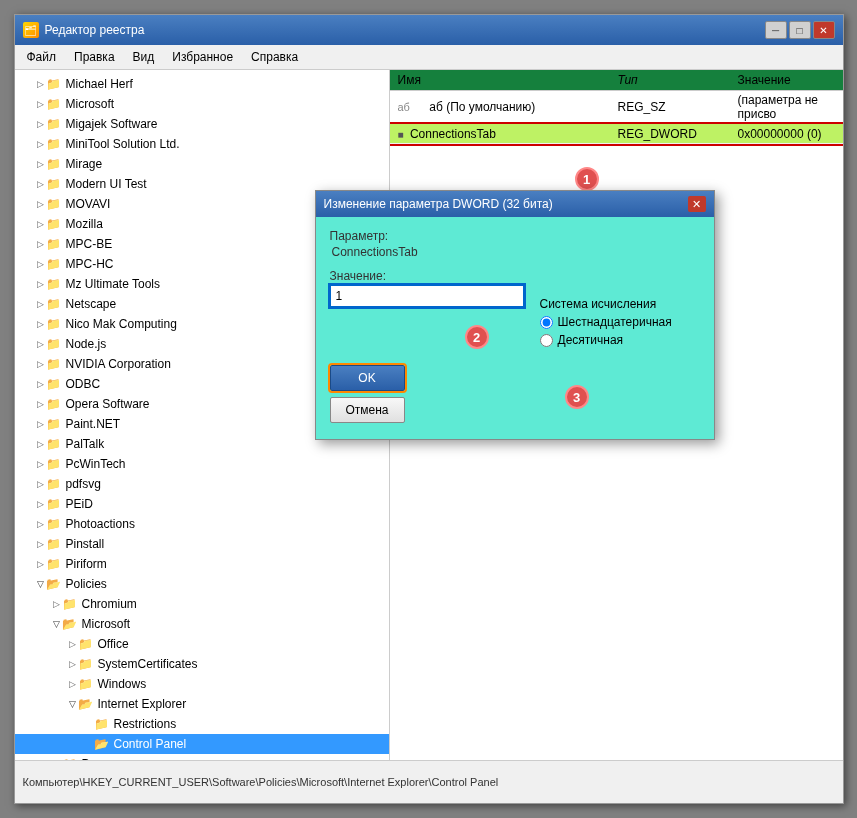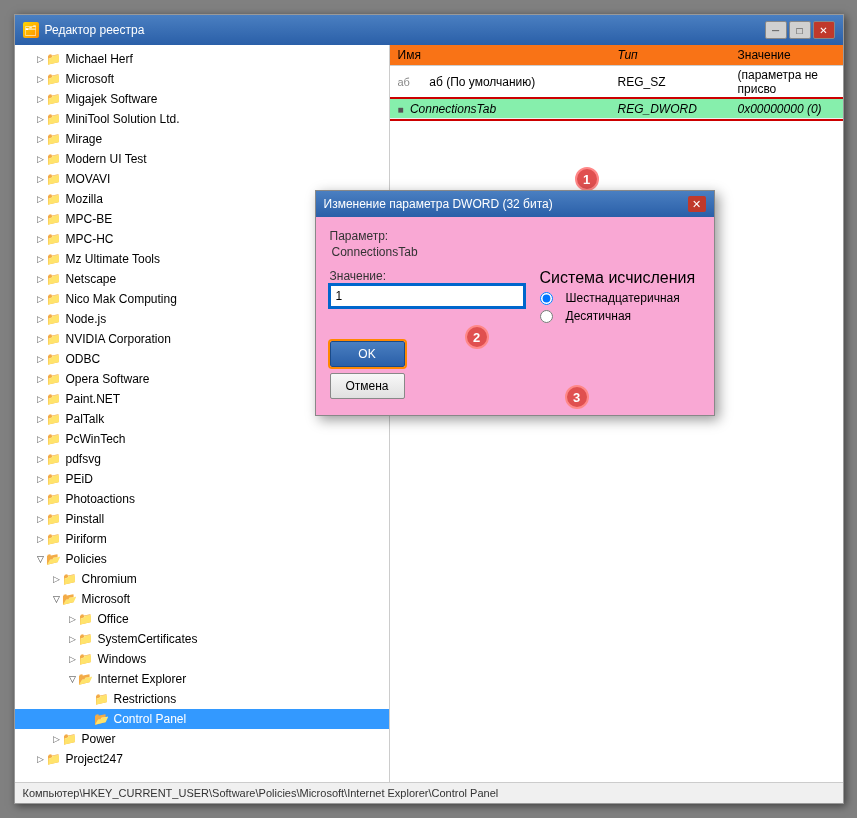--- a/index.html
+++ b/index.html
@@ -133,46 +133,46 @@
     }
     .reg-table {
       flex: 1;
       overflow-y: auto;
     }
     .reg-table table {
       width: 100%;
       border-collapse: collapse;
     }
     .reg-table th {
-      background: #f97316;
+      background: #15803d;
       border-bottom: 1px solid #ccc;
       padding: 3px 8px;
       text-align: left;
       font-weight: normal;
       position: sticky;
       top: 0;
     }
     .reg-table td {
       padding: 2px 8px;
       border-bottom: 1px solid #f0f0f0;
       height: 20px;
     }
     .status-bar {
       background: #f0f0f0;
       border-top: 1px solid #ccc;
-      padding: 4px 8px;
+      padding: 15px 8px;
       font-size: 11px;
       color: #333;
     }
     .dialog {
       position: absolute;
       top: 175px;
       left: 300px;
       width: 400px;
-      background: #f9a8d4;
+      background: #5eead4;
       border: 1px solid #888;
       box-shadow: 4px 4px 12px rgba(0,0,0,0.4);
       pointer-events: all;
     }
     .dialog-title {
       background: linear-gradient(to bottom, #4a7fc1, #2a5fa8);
       color: white;
       padding: 5px 8px;
       display: flex;
       align-items: center;
@@ -211,27 +211,28 @@
       display: flex;
       gap: 16px;
       align-items: flex-start;
       margin-top: 4px;
     }
     .dialog-value-section { flex: 1; }
     .dialog-radio-section {
       width: 160px;
     }
     .dialog-radio-title {
-      font-size: 16px;
+      font-size: 12px;
       margin-bottom: 4px;
+      margin-top: 28px;
     }
     .radio-option {
       display: flex;
       align-items: center;
-      gap: 13px;
+      gap: 5px;
       margin-bottom: 4px;
       font-size: 12px;
     }
     .dialog-input {
       width: 100%;
       border: 1px solid #0066cc;
       padding: 3px 5px;
       font-size: 12px;
       background: white;
       outline: 2px solid #0066cc;
@@ -290,20 +291,27 @@
       <div class="title-icon">🗂</div>
       <span class="title-text">Редактор реестра</span>
     </div>
     <div class="title-controls">
       <div class="title-btn">─</div>
       <div class="title-btn">□</div>
       <div class="title-btn close">✕</div>
     </div>
   </div>
 
+  <div class="menu-bar">
+    <div class="menu-item">Файл</div>
+    <div class="menu-item">Правка</div>
+    <div class="menu-item">Вид</div>
+    <div class="menu-item">Избранное</div>
+    <div class="menu-item">Справка</div>
+  </div>
 
   <div class="main-content">
 
     <div class="tree-panel">
 
       <div class="tree-item indent-1">
         <span class="tree-arrow">▷</span>
         <span class="folder-icon fi-yellow">📁</span>
         <span class="tree-label">Michael Herf</span>
       </div>
@@ -500,21 +508,21 @@
           </thead>
           <tbody>
             <tr class="reg-row">
               <td>
                 <span style="font-size:11px; color:#888; margin-right:16px;">аб</span>
                 <span>аб (По умолчанию)</span>
               </td>
               <td>REG_SZ</td>
               <td>(параметра не присво</td>
             </tr>
-            <tr class="reg-row" style="background:#86efac; outline: 2px solid #cc0000; font-style: italic;">
+            <tr class="reg-row" style="background:#bef264; outline: 2px solid #cc0000;">
               <td>
                 <span style="font-size:10px; color:#555; margin-right:3px;">■</span>
                 <span>ConnectionsTab</span>
               </td>
               <td>REG_DWORD</td>
               <td>0x00000000 (0)</td>
             </tr>
           </tbody>
         </table>
       </div>

